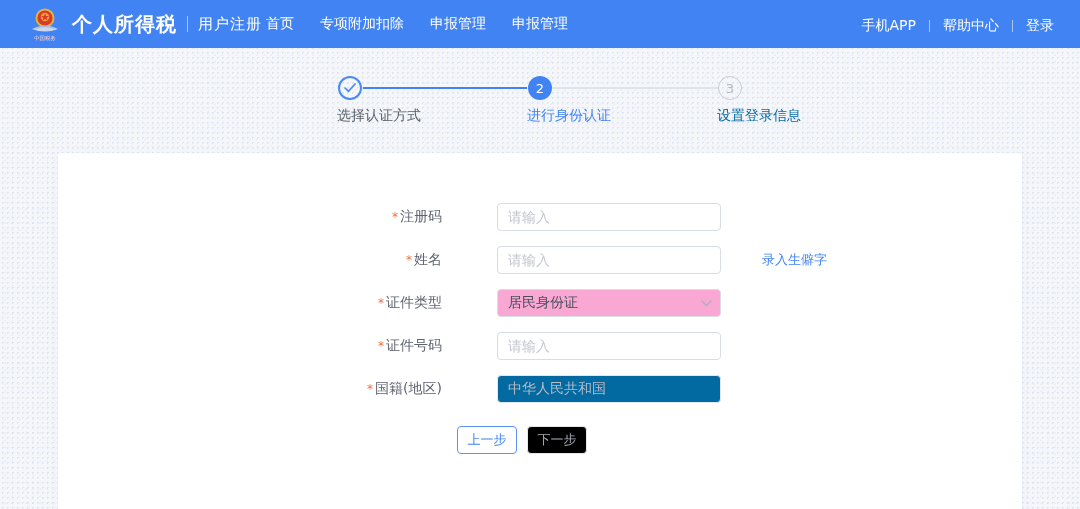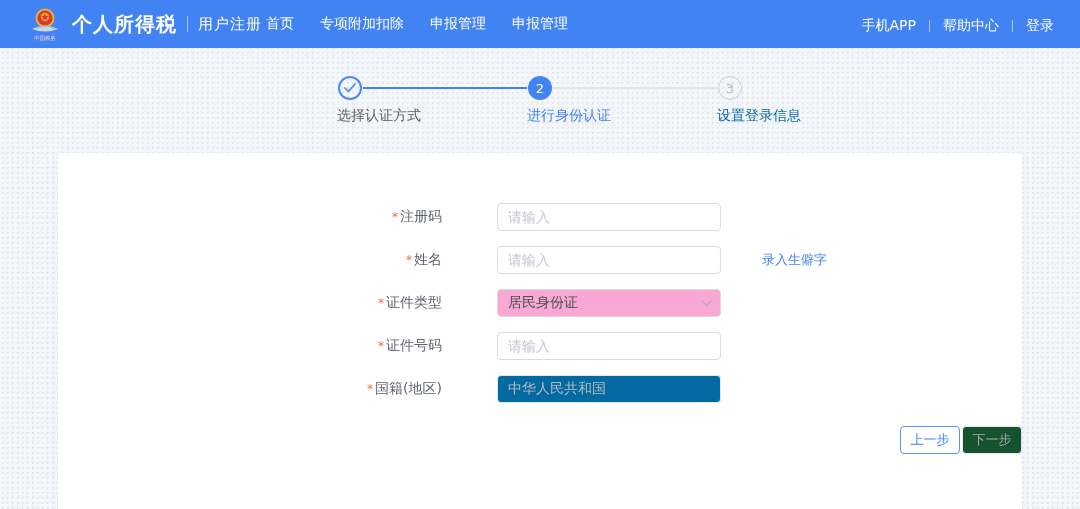--- a/index.html
+++ b/index.html
@@ -65,27 +65,27 @@
   }
   .control input::placeholder { color:#c2c6ce; }
   .control input.disabled { background:#0369a1; border-color:#e2e6ee; color:#b6bbc5; }
   .select {
     width:100%; height:100%; border:1px solid #d8dce4; border-radius:4px;
     display:flex; align-items:center; padding:0 10px; font-size:14px; color:#4a4f58; cursor:pointer; background:#f9a8d4;
   }
   .chevron { position:absolute; right:9px; top:11px; }
   .row-link { font-size:13px; color:#4183f3; cursor:pointer; white-space:nowrap; }
 
-  .btn-row { display:flex; gap:2px; margin:23px 0 0 399px;justify-content:flex-end; }
+  .btn-row { display:flex; gap:10px; margin:23px 0 0 399px; }
   .btn {
     width:60px; height:28px; border-radius:4px; font-size:13px; cursor:pointer;
     display:flex; align-items:center; justify-content:center; font-family:inherit;
   }
   .btn-prev { border:1px solid #5b93f5; color:#4183f3; background:#fff; }
-  .btn-next { border:1px solid #e6e7eb; color:#a8acb4; background:#14532d; }
+  .btn-next { border:1px solid #e6e7eb; color:#a8acb4; background:#000000; }
 </style>
 </head>
 <body>
 
 <div class="header">
   <div class="brand">
     <div class="logo">
       <svg width="30" height="28" viewBox="0 0 30 28">
         <circle cx="15" cy="11" r="9.5" fill="#e6b33c"></circle>
         <circle cx="15" cy="11" r="7.6" fill="#d93b2b"></circle>

